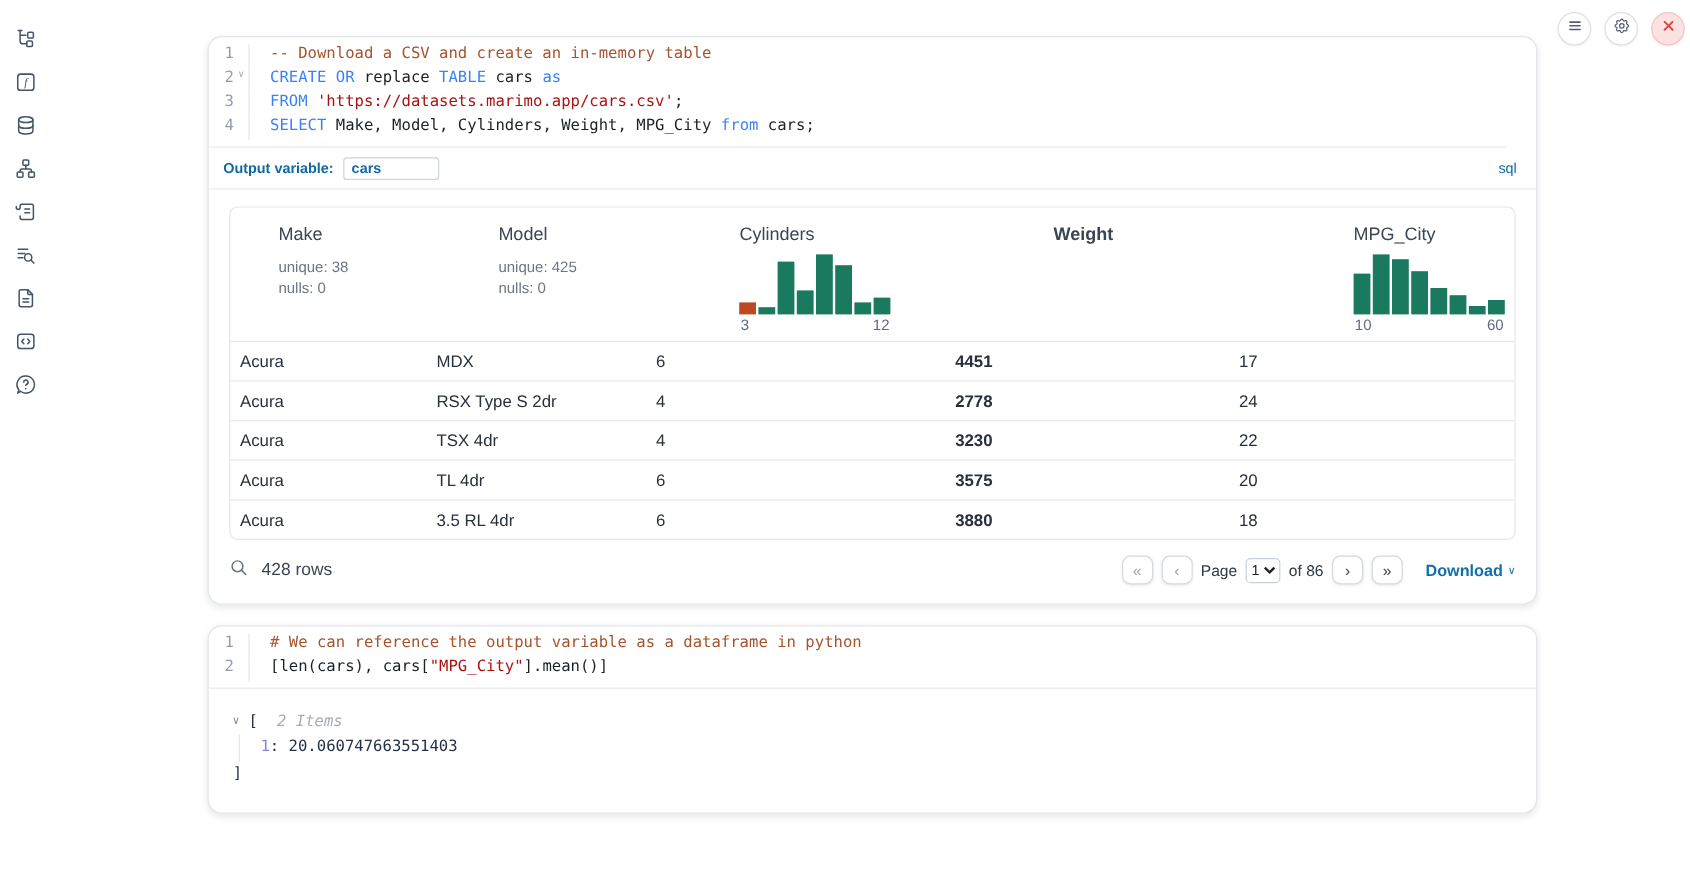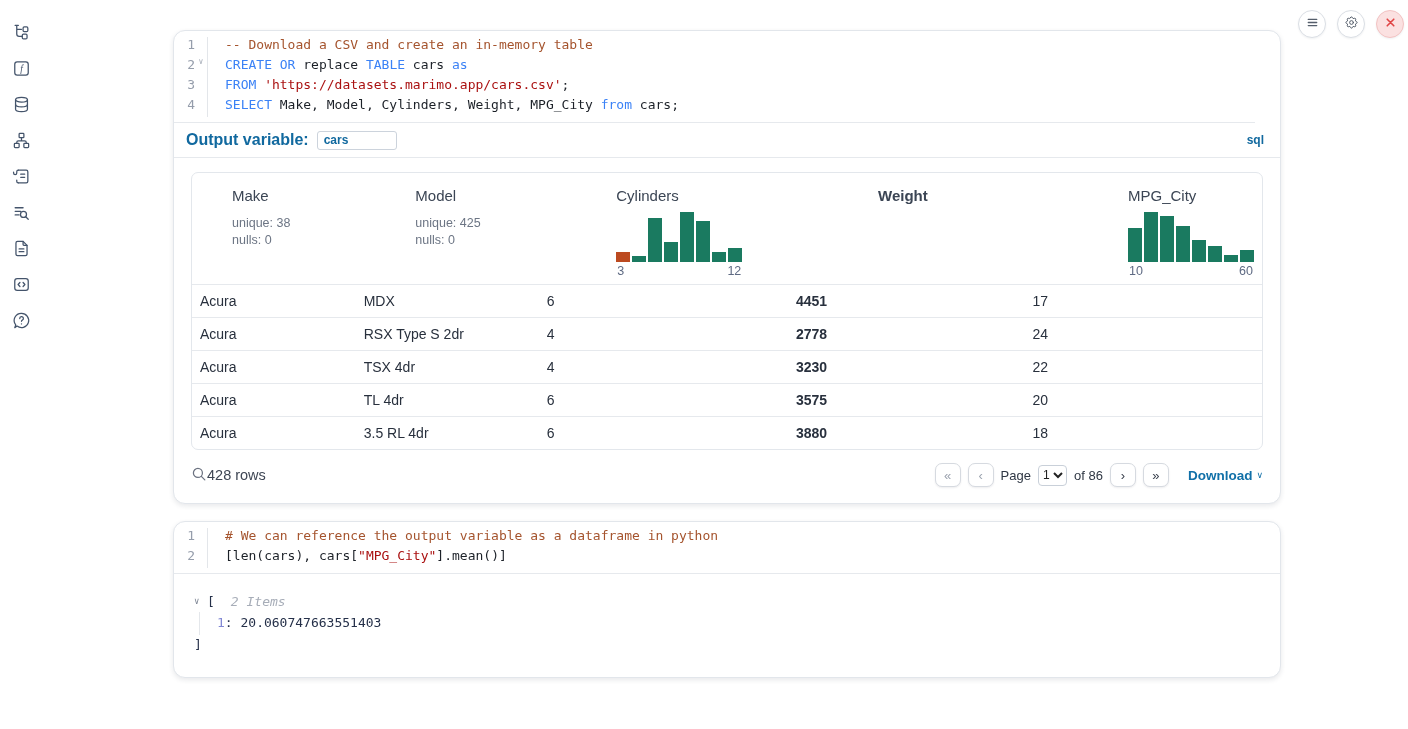--- a/index.html
+++ b/index.html
@@ -37,45 +37,45 @@
   .code-line:first-child .code-text, .code-line .code-text { border-left:1px solid #e3e6ea; }
   .tok-kw { color:#3b82f6; }
   .tok-st { color:#aa1111; }
   .tok-cm { color:#a5542e; }
 
   .code-divider { border-bottom:1px solid #e6e9ed; margin-right:25px; }
 
   
   .outvar-row { display:flex; align-items:center; height:35px; padding:0 16px 0 12px;
     border-bottom:1px solid #e6e9ed; }
-  .outvar-label { color:#11699f; font-weight:bold; font-size:16px; }
+  .outvar-label { color:#11699f; font-weight:bold; font-size:12px; }
   .outvar-input { width:80px; height:19px; margin-left:8px; border:1px solid #ccd3dc;
     border-radius:3px; font:bold 12px "Liberation Sans", sans-serif; color:#11699f;
     padding:0 6px; outline:none; }
-  .lang-badge { margin-left:auto; color:#11699f; font-weight:bold; font-size:12px; }
+  .lang-badge { margin-left:auto; color:#11699f; font-weight:normal; font-size:12px; }
 
   
   .table-wrap { margin:14px 17px 0; border:1px solid #e3e7ec; border-radius:7px; overflow:hidden; }
   .t-header { display:flex; padding:14px 0 0; }
   .hcol { padding:0 8px; display:flex; flex-direction:column; cursor:pointer;margin-left:32px; }
   .hcol .hlabel { font-size:15px; color:#3b4554; }
   .hcol .hmeta { margin-top:11px; font-size:12.5px; color:#6c7584; line-height:17px; }
   .c0 { width:15.3%; } .c1 { width:17.1%; } .c2 { width:23.3%; } .c3 { width:22.1%;font-weight:bold; } .c4 { flex:1; }
   .hist { margin-top:auto; width:126px; padding-top:8px; }
   .hist-bars { display:flex; align-items:flex-end; gap:2px; height:50px; }
   .hist-bar { flex:1; }
   .hist-axis { display:flex; justify-content:space-between; font-size:12.5px;
     color:#5e6a83; padding:2px 1px 6px; }
   .t-row { display:flex; border-top:1px solid #e6e9ed; height:33px; align-items:center;
     font-size:14px; color:#28303d; }
   .t-cell { padding:0 8px; overflow:hidden; white-space:nowrap; }
 
   
   .t-footer { display:flex; align-items:center; padding:13px 17px 16px; }
-  .rowcount { display:flex; align-items:center; color:#3e4654; font-size:14.5px; }
+  .rowcount { display:flex; align-items:center; gap:11px; color:#3e4654; font-size:14.5px; }
   .rowcount svg { width:16px; height:16px; color:#6b7280; }
   .pager { margin-left:auto; display:flex; align-items:center; gap:7px; }
   .pg-btn { width:26px; height:24px; border:1px solid #d6dae0; border-radius:7px;
     background:#fff; box-shadow:0 1px 2px rgba(20,30,50,.08); font-size:13px;
     display:flex; align-items:center; justify-content:center; color:#39404d; cursor:pointer; }
   .pg-btn.dis { color:#9ba2ae; }
   .pg-label, .pg-of { font-size:13px; color:#2f3744; }
   .page-select { height:21px; font-size:12px; border:1px solid #c9d0d9; border-radius:4px;
     background:#fff; color:#222; }
   .download { margin-left:12px; color:#1170a8; font-weight:bold; font-size:13.5px;

